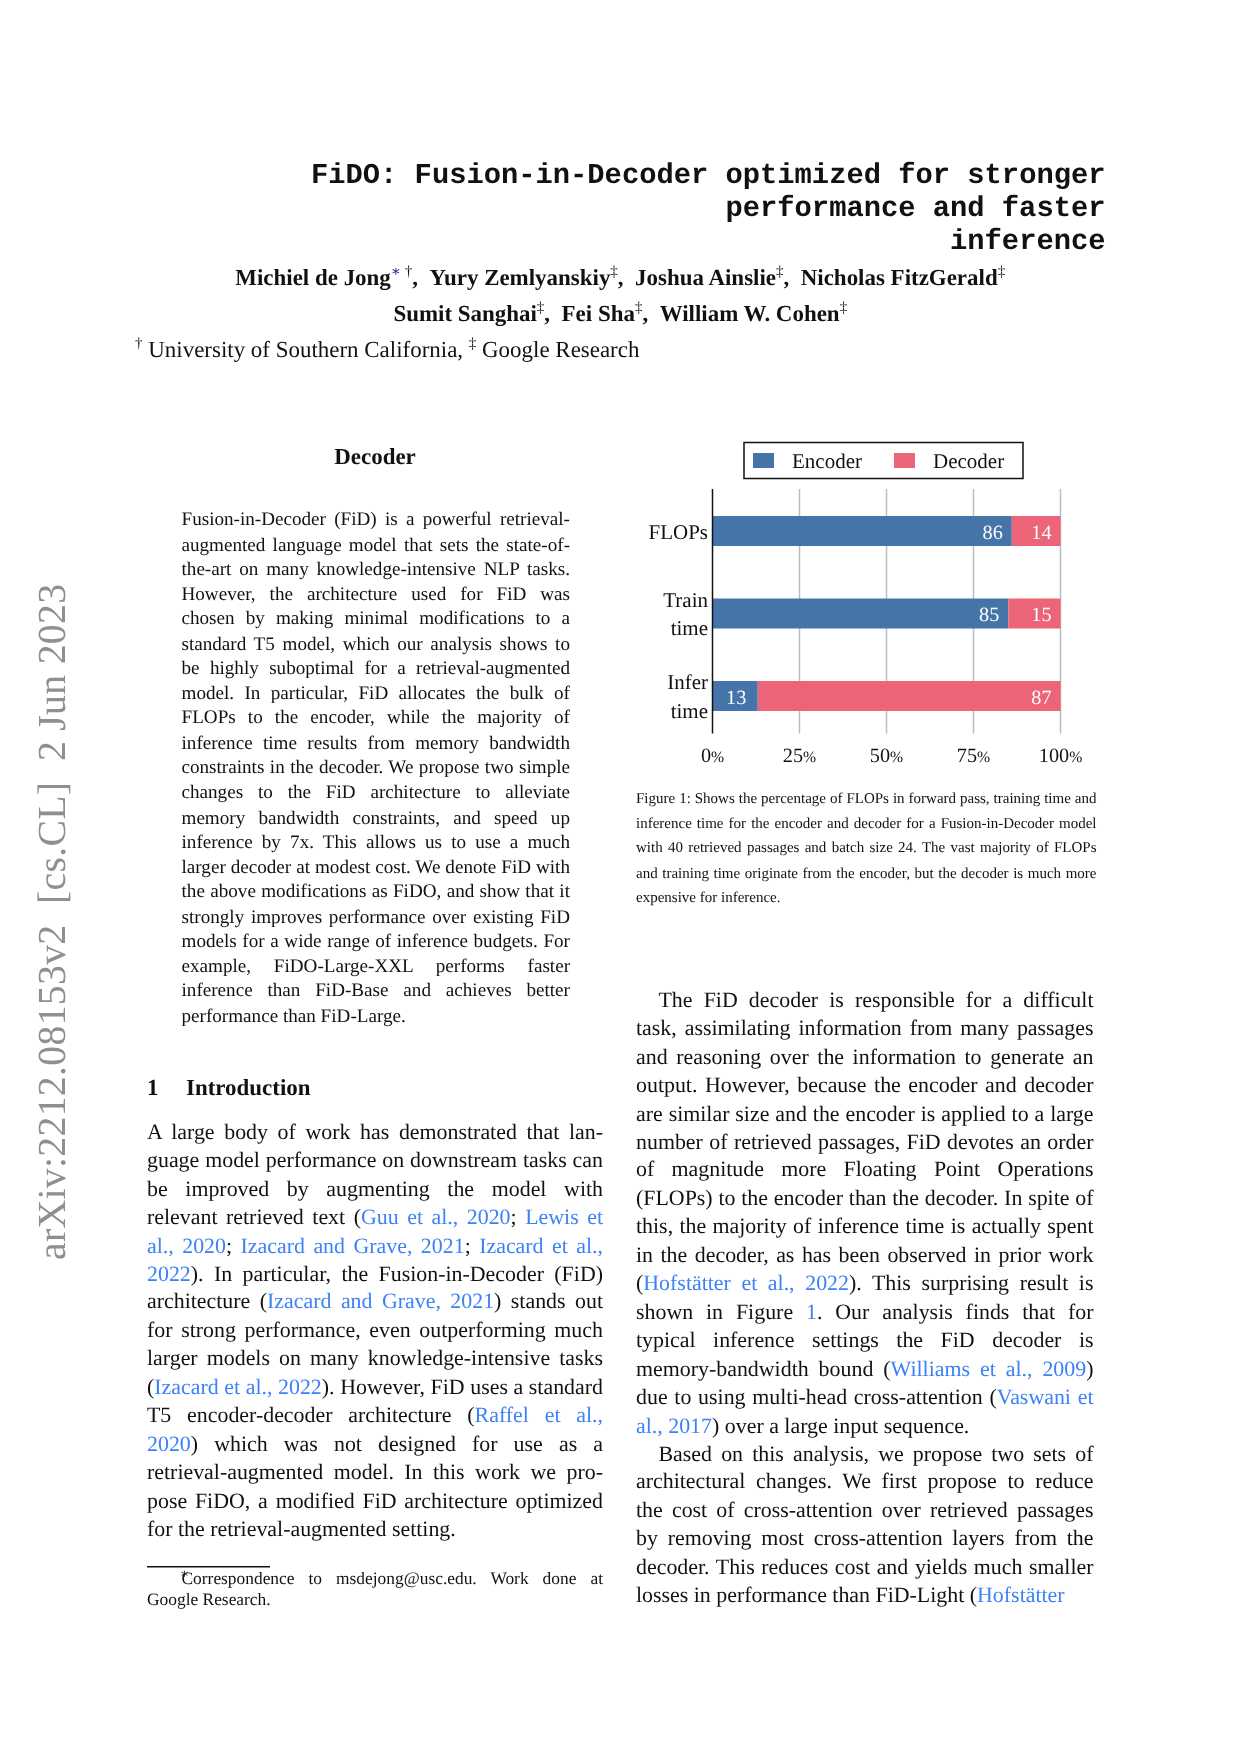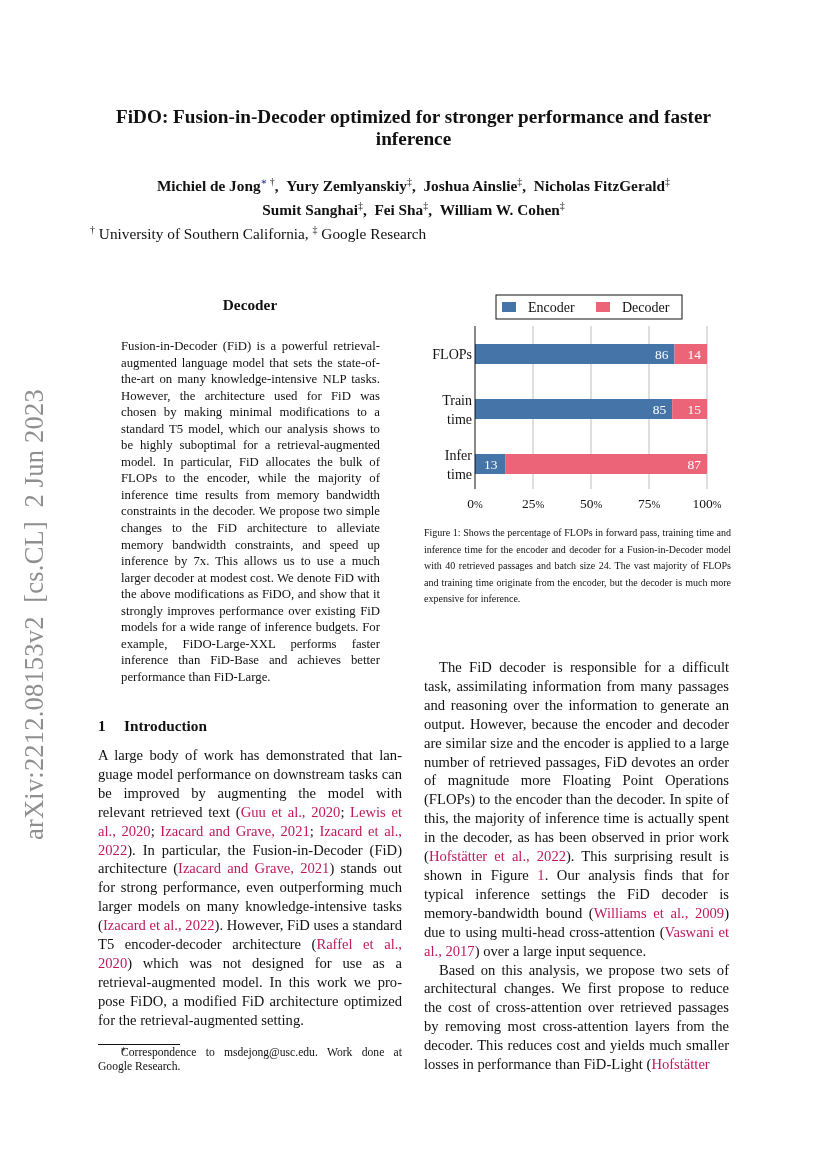--- a/index.html
+++ b/index.html
@@ -8,21 +8,21 @@
     font-family: "Liberation Serif", "DejaVu Serif", serif; color: #111;
   }
   .arxiv-stamp {
     position: absolute; left: 19px; top: 840px;
     transform-origin: 0 0; transform: rotate(-90deg);
     font-family: "Liberation Serif", serif; font-size: 26.5px; color: #8f8f8f;
     white-space: pre; letter-spacing: 0.2px; width: 470px;
   }
   .title {
     position: absolute; left: 90px; top: 106px; width: 647px;
-    text-align: center; font-weight: bold; font-size: 19.2px; line-height: 22px;
+    text-align: right; font-weight: bold; font-size: 19.2px; line-height: 22px; font-family: Liberation Mono, monospace;
   }
   .authors {
     position: absolute; left: 90px; top: 172px; width: 647px;
     text-align: center; font-weight: bold; font-size: 15.3px; line-height: 20px;
   }
   .authors sup { font-weight: normal; font-size: 10px; }
   .authors .star { color: #1a1a8c; }
   .affil {
     position: absolute; left: 90px; top: 221px; width: 647px;
     font-size: 15.3px; line-height: 18px;
@@ -41,21 +41,21 @@
     position: absolute; left: 98px; top: 717px; font-weight: bold; font-size: 15.3px;
   }
   .section-head .num { display: inline-block; width: 26px; }
   .col-text {
     font-size: 14.6px; line-height: 18.9px; text-align: justify;
   }
   .left-col { position: absolute; left: 98px; top: 746px; width: 304px; }
   .right-col { position: absolute; left: 424px; top: 658px; width: 305px; }
   .right-col p { margin: 0; text-indent: 15px; }
   .left-col p { margin: 0; }
-  .cite { color: #be185d; }
+  .cite { color: #3b82f6; }
   .footnote-rule { position: absolute; left: 98px; top: 1044px; width: 82px; height: 0; border-top: 1px solid #111; }
   .footnote {
     position: absolute; left: 98px; top: 1046px; width: 304px;
     font-size: 11.6px; line-height: 13.8px; text-align: justify;
   }
   .footnote .fn-mark { position: absolute; left: 22px; top: -3px; font-size: 9px; }
   .footnote .fn-indent { display: inline-block; width: 23px; }
   .caption {
     position: absolute; left: 424px; top: 525px; width: 307px;
     font-size: 10px; line-height: 16.5px; text-align: justify;

